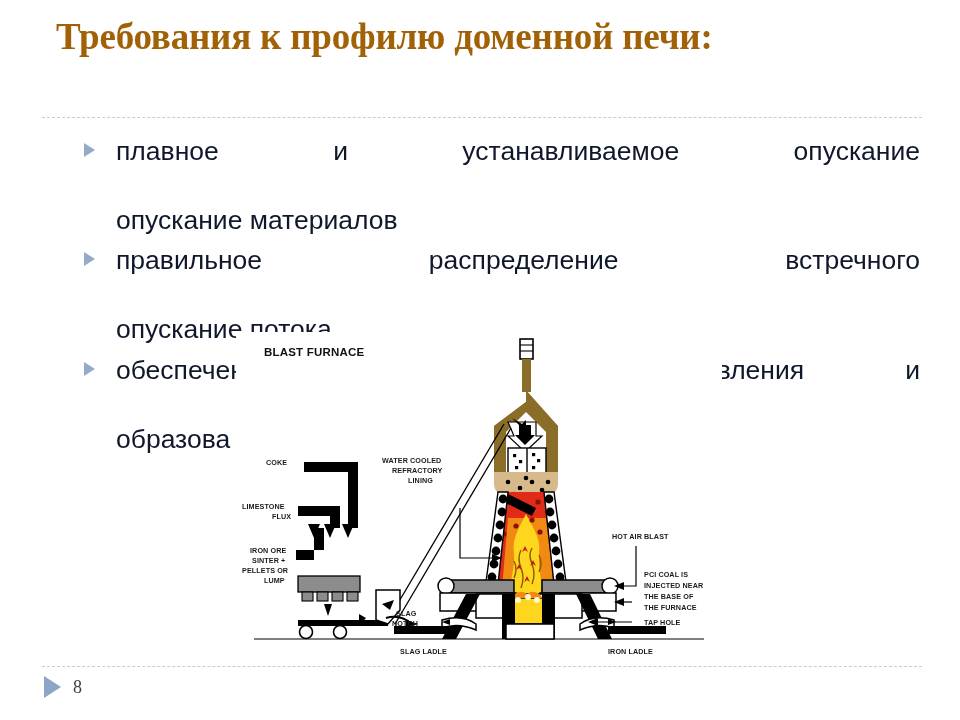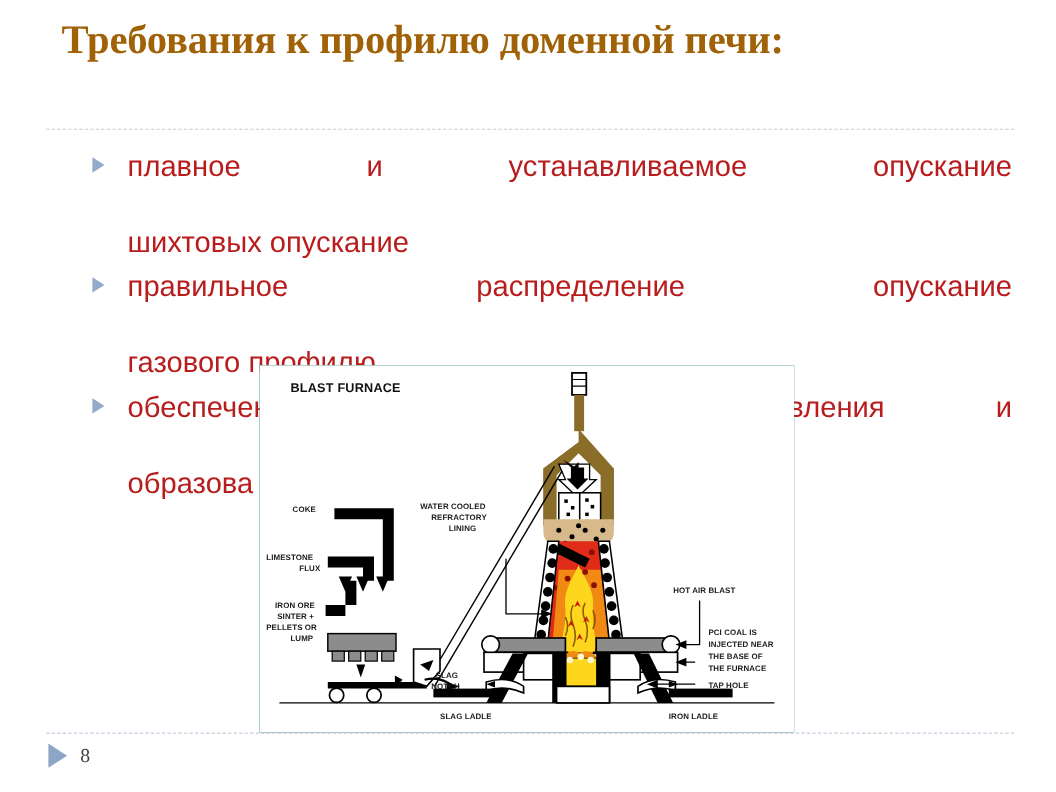--- a/index.html
+++ b/index.html
@@ -37,21 +37,21 @@
   .bullets{
     position:absolute;
     left:78px; top:134px; width:842px;
   }
   .bullet{
     position:relative;
     padding-left:38px;
     margin-bottom:6px;
     font-size:26.5px;
     line-height:1.30;
-    color:#b91c1c;
+    color:#0f172a;
     text-align:justify;
     text-justify:inter-word;
   }
   .bullet .tri{
     position:absolute;
     left:6px; top:9px;
     width:0;height:0;
     border-left:11px solid #93aac9;
     border-top:7px solid transparent;
     border-bottom:7px solid transparent;
@@ -115,27 +115,27 @@
 
   <div class="title">Требования к профилю доменной печи:</div>
 
   <div class="rule rule-top"></div>
 
   <div class="bullets">
 
     <div class="bullet">
       <span class="tri"></span>
       <span class="line1">плавное и устанавливаемое опускание</span>
-      <span class="line2">шихтовых опускание</span>
+      <span class="line2">опускание материалов</span>
     </div>
 
     <div class="bullet">
       <span class="tri"></span>
-      <span class="line1">правильное распределение опускание</span>
-      <span class="line2">газового профилю</span>
+      <span class="line1">правильное распределение встречного</span>
+      <span class="line2">опускание потока</span>
     </div>
 
     <div class="bullet">
       <span class="tri"></span>
       <span class="line1">обеспечение процессов восстановления и</span>
       <span class="line2">образова</span>
     </div>
 
   </div>
 

